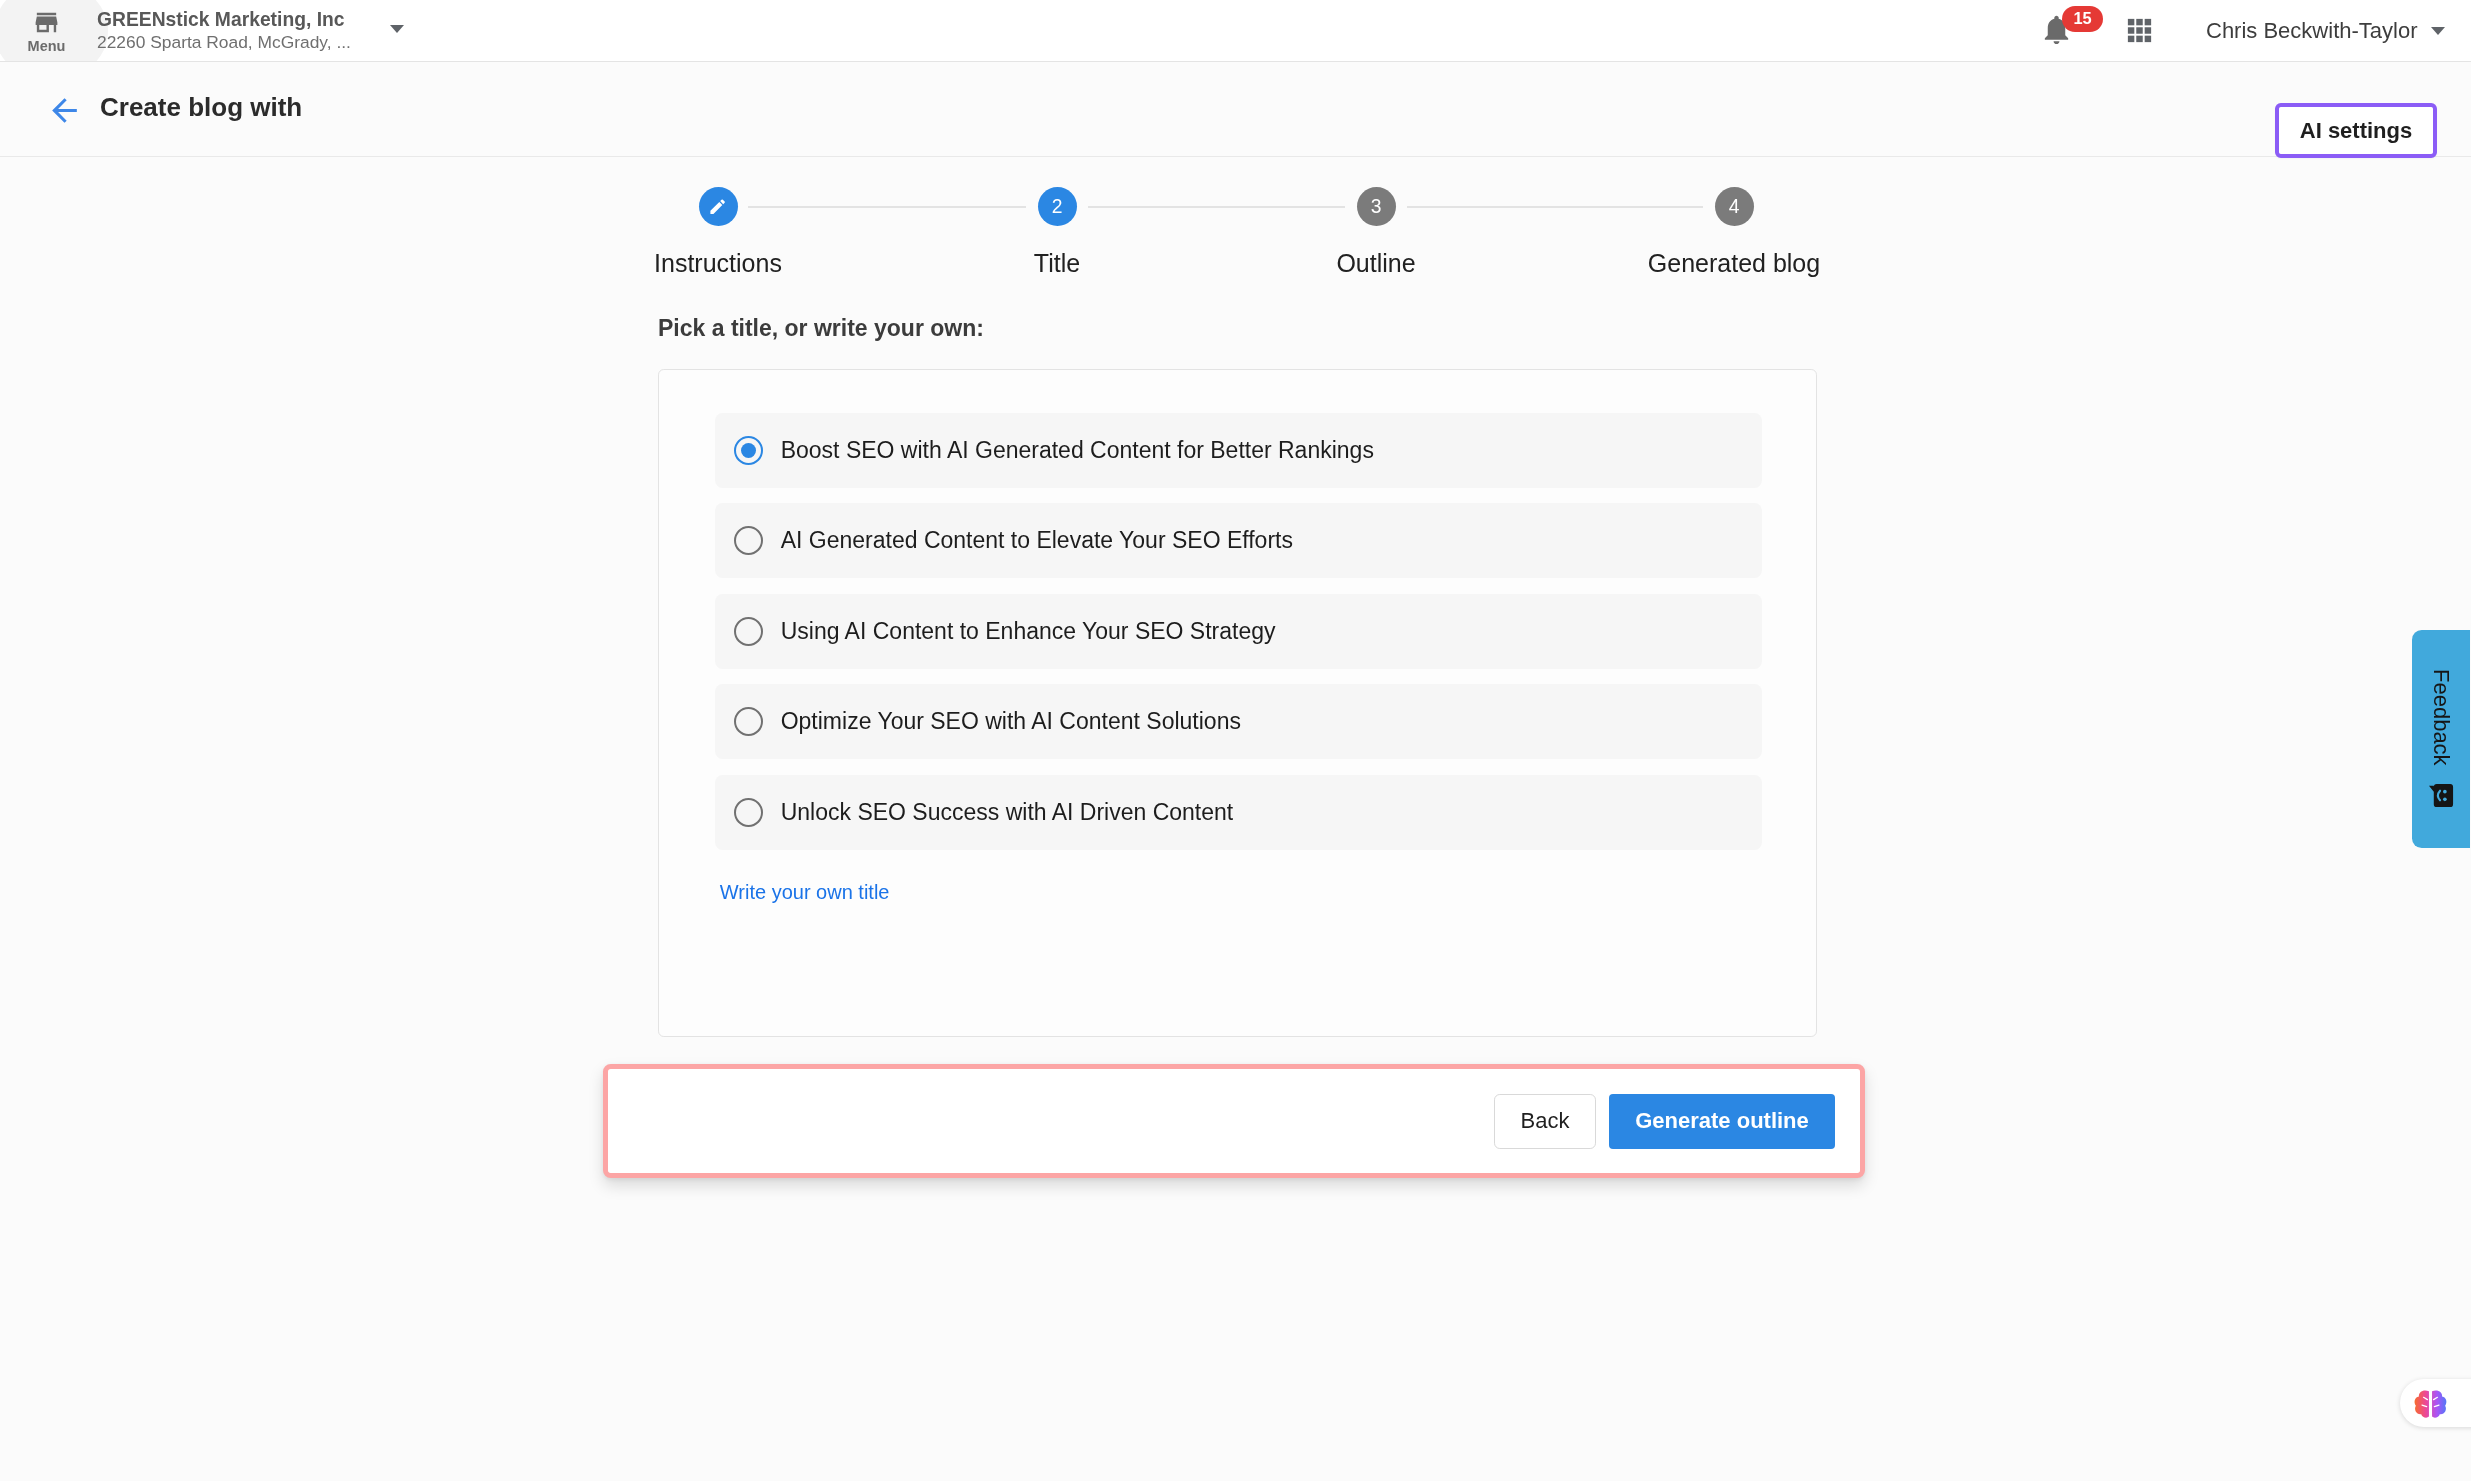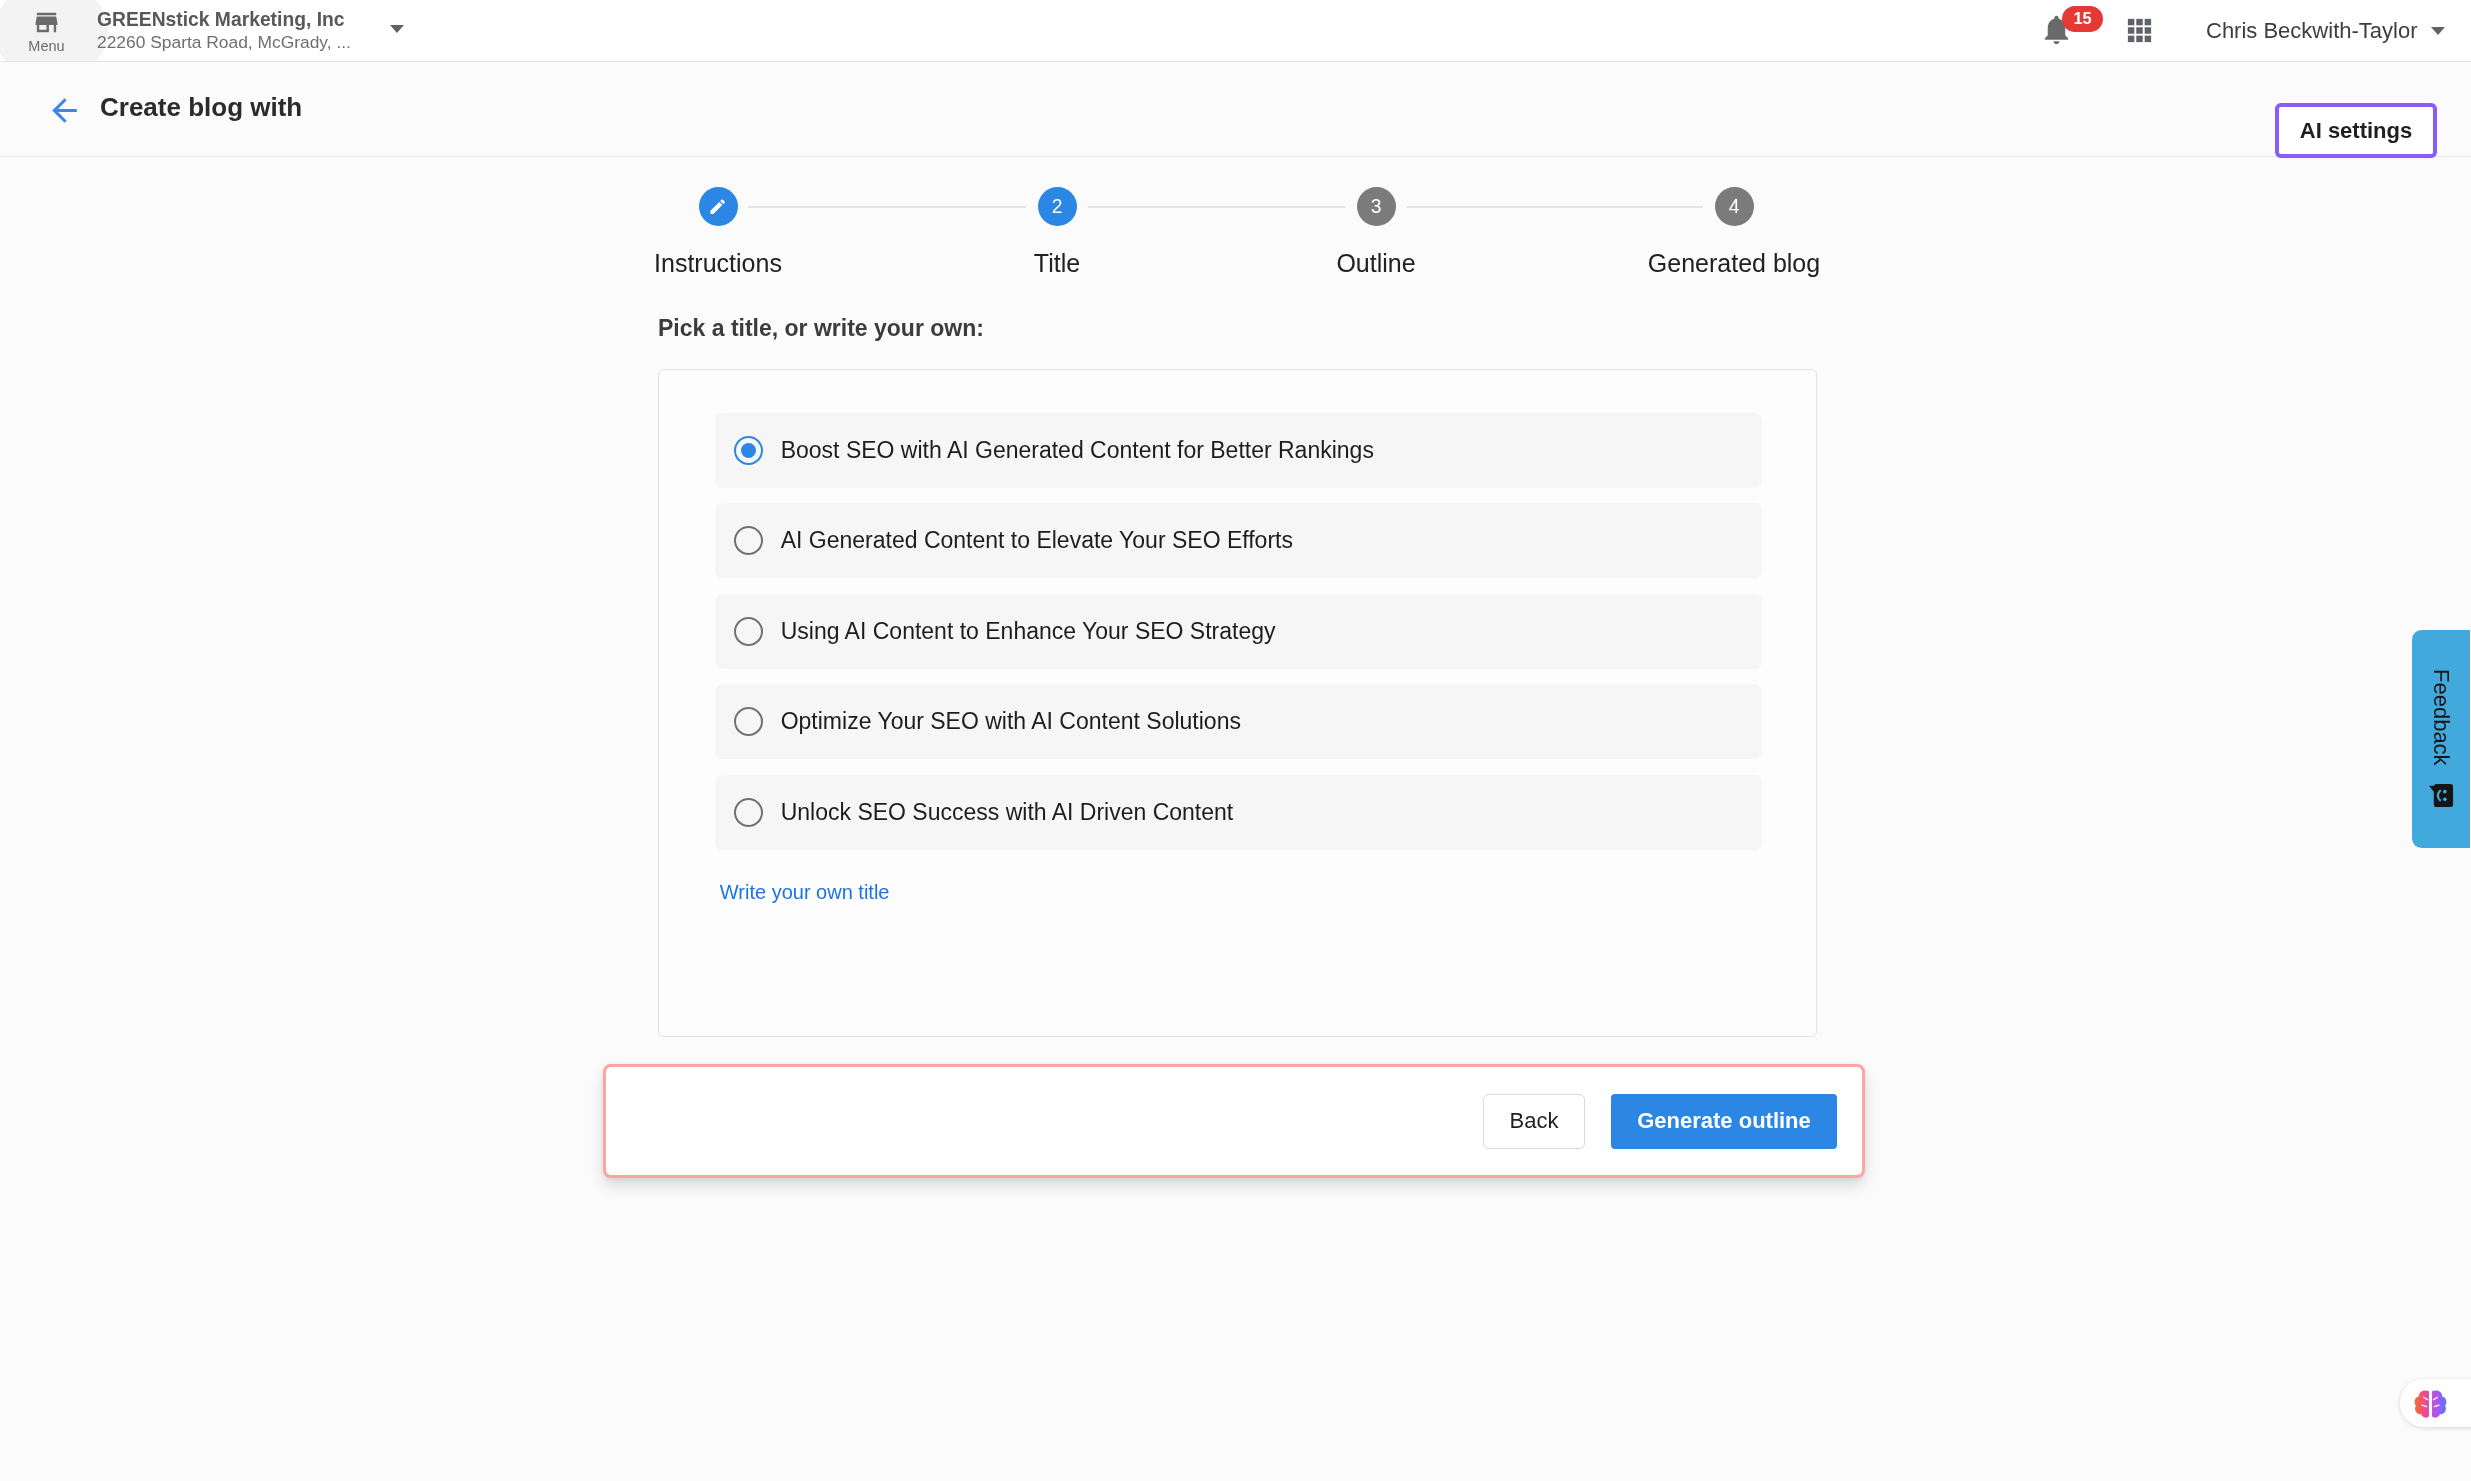--- a/index.html
+++ b/index.html
@@ -8,21 +8,21 @@
   .canvas { position:relative; width:2472px; height:1481px; background:#fbfbfb; overflow:hidden; }
 
   
   .topbar { position:absolute; left:0; top:0; width:2472px; height:62px; background:#ffffff;
             border-bottom:1px solid #e4e4e4; overflow:hidden; }
   .menu-block { position:absolute; left:0; top:0; width:93px; height:62px; display:flex; flex-direction:column;
                 align-items:center; justify-content:center; cursor:pointer; }
   .menu-hover-circle { position:absolute; left:-5.8px; top:-19.3px; width:114px; height:100px; border-radius:50%;
                        background:#f3f3f3; }
   .menu-block svg { position:relative; }
-  .menu-label { position:relative; font-size:14.5px; color:#6b6b6b; margin-top:1.9px; }
+  .menu-label { position:relative; font-size:14.5px; color:#6b6b6b; margin-top:1.9px;font-weight:bold; }
   .company-block { position:absolute; left:97px; top:7.7px; }
   .company-name { font-size:19.3px; font-weight:700; color:#585858; line-height:23px; }
   .company-address { font-size:17.4px; color:#6f6f6f; line-height:23px; }
   .caret { display:inline-block; width:0; height:0; border-left:7.7px solid transparent;
            border-right:7.7px solid transparent; border-top:8.7px solid #5f6368; }
   .company-caret { position:absolute; left:390px; top:25px; }
   .bell-wrap { position:absolute; left:2039px; top:11.6px; width:39px; height:39px; }
   .badge { position:absolute; left:23px; top:-5.8px; min-width:41px; height:26px; background:var(--badge-red);
            color:#fff; border-radius:13.5px; font-size:16.4px; font-weight:700; display:flex; align-items:center;
            justify-content:center; padding:0 7.7px; }
@@ -63,22 +63,22 @@
            display:flex; align-items:center; justify-content:center; }
   .option-row.selected .radio { border-color:var(--primary-blue); }
   .radio-dot { display:none; width:15.4px; height:15.4px; border-radius:50%; background:var(--primary-blue); }
   .option-row.selected .radio-dot { display:block; }
   .option-label { margin-left:17.4px; font-size:23px; color:#1d1d1d; }
   .write-own-link { display:inline-block; margin-top:16.4px; margin-left:4.8px; font-size:20px; color:var(--link-blue);
                     cursor:pointer; }
 
   
   .action-bar { position:absolute; left:603px; top:1064px; width:1262px; height:114px; background:#ffffff;
-                border:3px solid #fca5a5; border-radius:7.7px; display:flex; align-items:center;
-                justify-content:flex-end; gap:26px; padding-right:25px;
+                border:5px solid #fca5a5; border-radius:7.7px; display:flex; align-items:center;
+                justify-content:flex-end; gap:13px; padding-right:25px;
                 box-shadow:0 7.7px 15.4px rgba(0,0,0,0.13), 0 1.9px 3.9px rgba(0,0,0,0.06); }
   .back-button { width:102px; height:55px; background:#ffffff; border:1px solid #d9d9d9; border-radius:5.8px;
                  font-size:22px; color:#1f1f1f; cursor:pointer; font-family:"Liberation Sans",sans-serif; }
   .generate-button { width:226px; height:55px; background:var(--primary-blue); border:none; border-radius:4px;
                      font-size:22px; font-weight:600; color:#ffffff; cursor:pointer;
                      font-family:"Liberation Sans",sans-serif; }
 
   
   .feedback-tab { position:absolute; right:1.9px; top:630px; width:58px; height:218px; background:var(--feedback-blue);
                   border-radius:9.7px 0 0 9.7px; display:flex; flex-direction:column; align-items:center;

